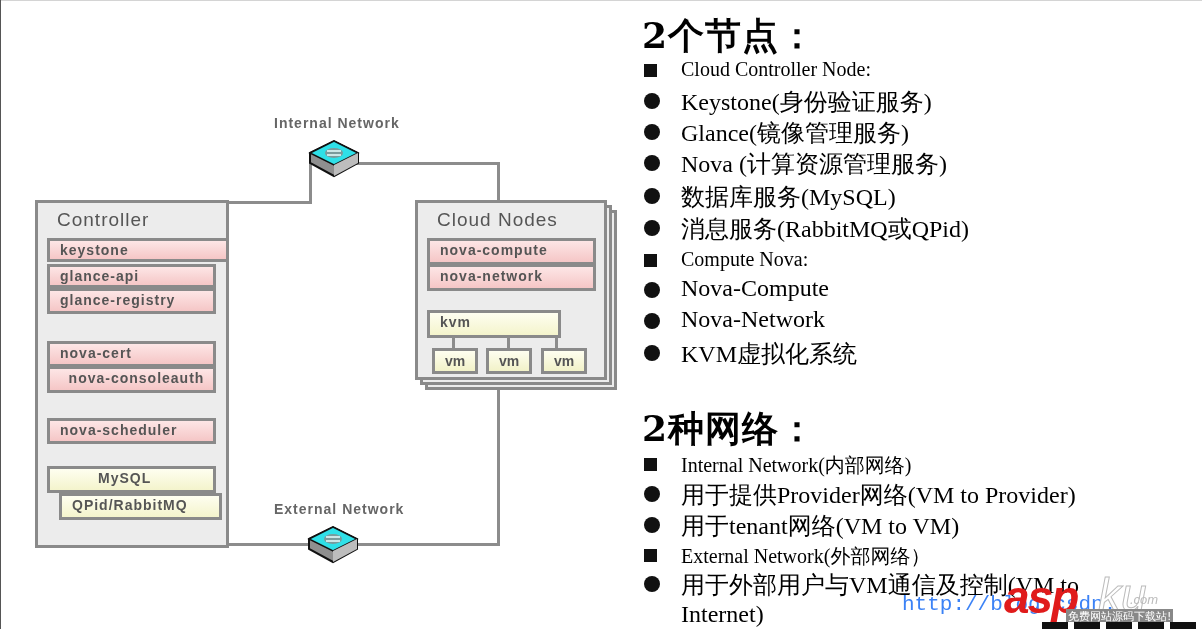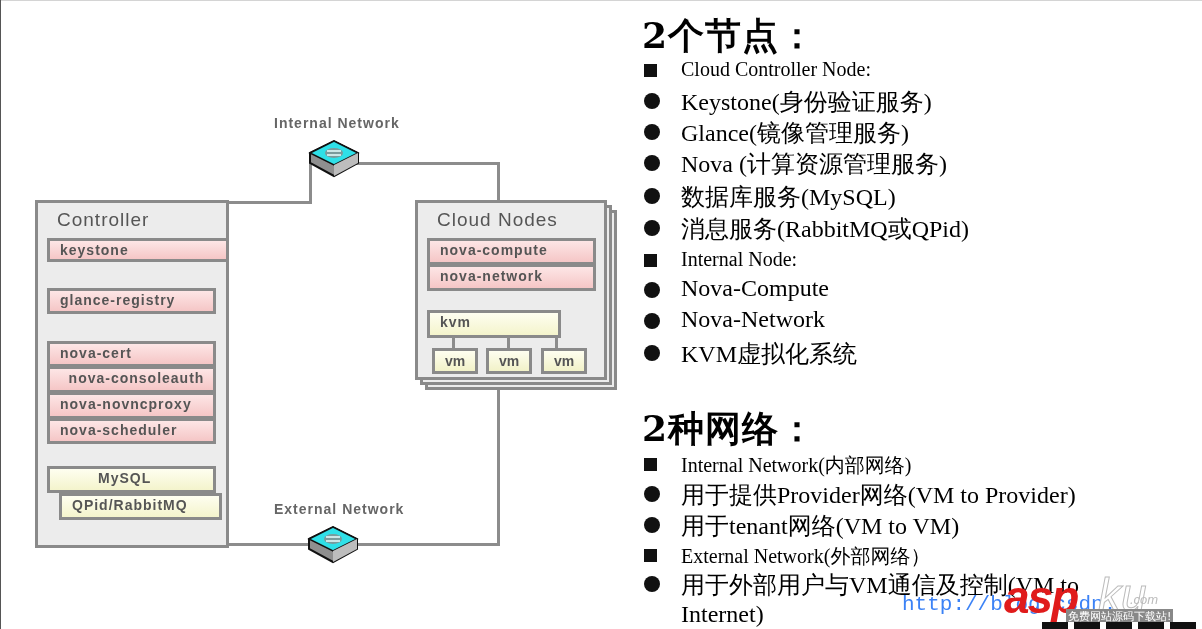--- a/index.html
+++ b/index.html
@@ -81,24 +81,24 @@
   <div class="wire" style="left:355px;top:162px;width:145px;height:3px;"></div>
   <div class="wire" style="left:497px;top:162px;width:3px;height:42px;"></div>
   <div class="wire" style="left:226px;top:543px;width:90px;height:3px;"></div>
   <div class="wire" style="left:355px;top:543px;width:145px;height:3px;"></div>
   <div class="wire" style="left:497px;top:386px;width:3px;height:160px;"></div>
 
   <div class="node-box" style="left:35px;top:200px;width:194px;height:348px;">
     <div class="node-title">Controller</div>
   </div>
   <div class="svc" style="left:47px;top:238px;width:182px;">keystone</div>
+  <div class="svc" style="left:47px;top:264px;width:169px;">glance-api</div>
   <div class="svc" style="left:47px;top:288px;width:169px;height:26px;">glance-registry</div>
   <div class="svc" style="left:47px;top:341px;width:169px;height:26px;">nova-cert</div>
   <div class="svc" style="left:47px;top:366px;width:169px;height:27px;text-align:center;">nova-consoleauth</div>
-  <div class="svc" style="left:47px;top:392px;width:169px;height:27px;">nova-novncproxy</div>
   <div class="svc" style="left:47px;top:418px;width:169px;height:26px;">nova-scheduler</div>
   <div class="svc yellow" style="left:47px;top:466px;width:169px;height:27px;padding-left:48px;">MySQL</div>
   <div class="svc yellow" style="left:59px;top:493px;width:163px;height:27px;">QPid/RabbitMQ</div>
 
   <div class="stack-back" style="left:425px;top:210px;width:192px;height:180px;"></div>
   <div class="stack-back" style="left:420px;top:205px;width:192px;height:180px;"></div>
   <div class="node-box" style="left:415px;top:200px;width:192px;height:180px;">
     <div class="node-title">Cloud Nodes</div>
   </div>
   <div class="svc" style="left:427px;top:238px;width:169px;height:27px;">nova-compute</div>
@@ -152,21 +152,21 @@
   <div class="line lvl2" style="top:181px;">
       <span class="bullet dot" style="top:7px;"></span>
       <span class="line-text">数据库服务(MySQL)</span>
     </div>
   <div class="line lvl2" style="top:213px;">
       <span class="bullet dot" style="top:7px;"></span>
       <span class="line-text">消息服务(RabbitMQ或QPid)</span>
     </div>
   <div class="line lvl1" style="top:248px;">
       <span class="bullet sq" style="top:6px;"></span>
-      <span class="line-text">Internal Node:</span>
+      <span class="line-text">Compute Nova:</span>
     </div>
   <div class="line lvl2" style="top:275px;">
       <span class="bullet dot" style="top:7px;"></span>
       <span class="line-text">Nova-Compute</span>
     </div>
   <div class="line lvl2" style="top:306px;">
       <span class="bullet dot" style="top:7px;"></span>
       <span class="line-text">Nova-Network</span>
     </div>
   <div class="line lvl2" style="top:338px;">

